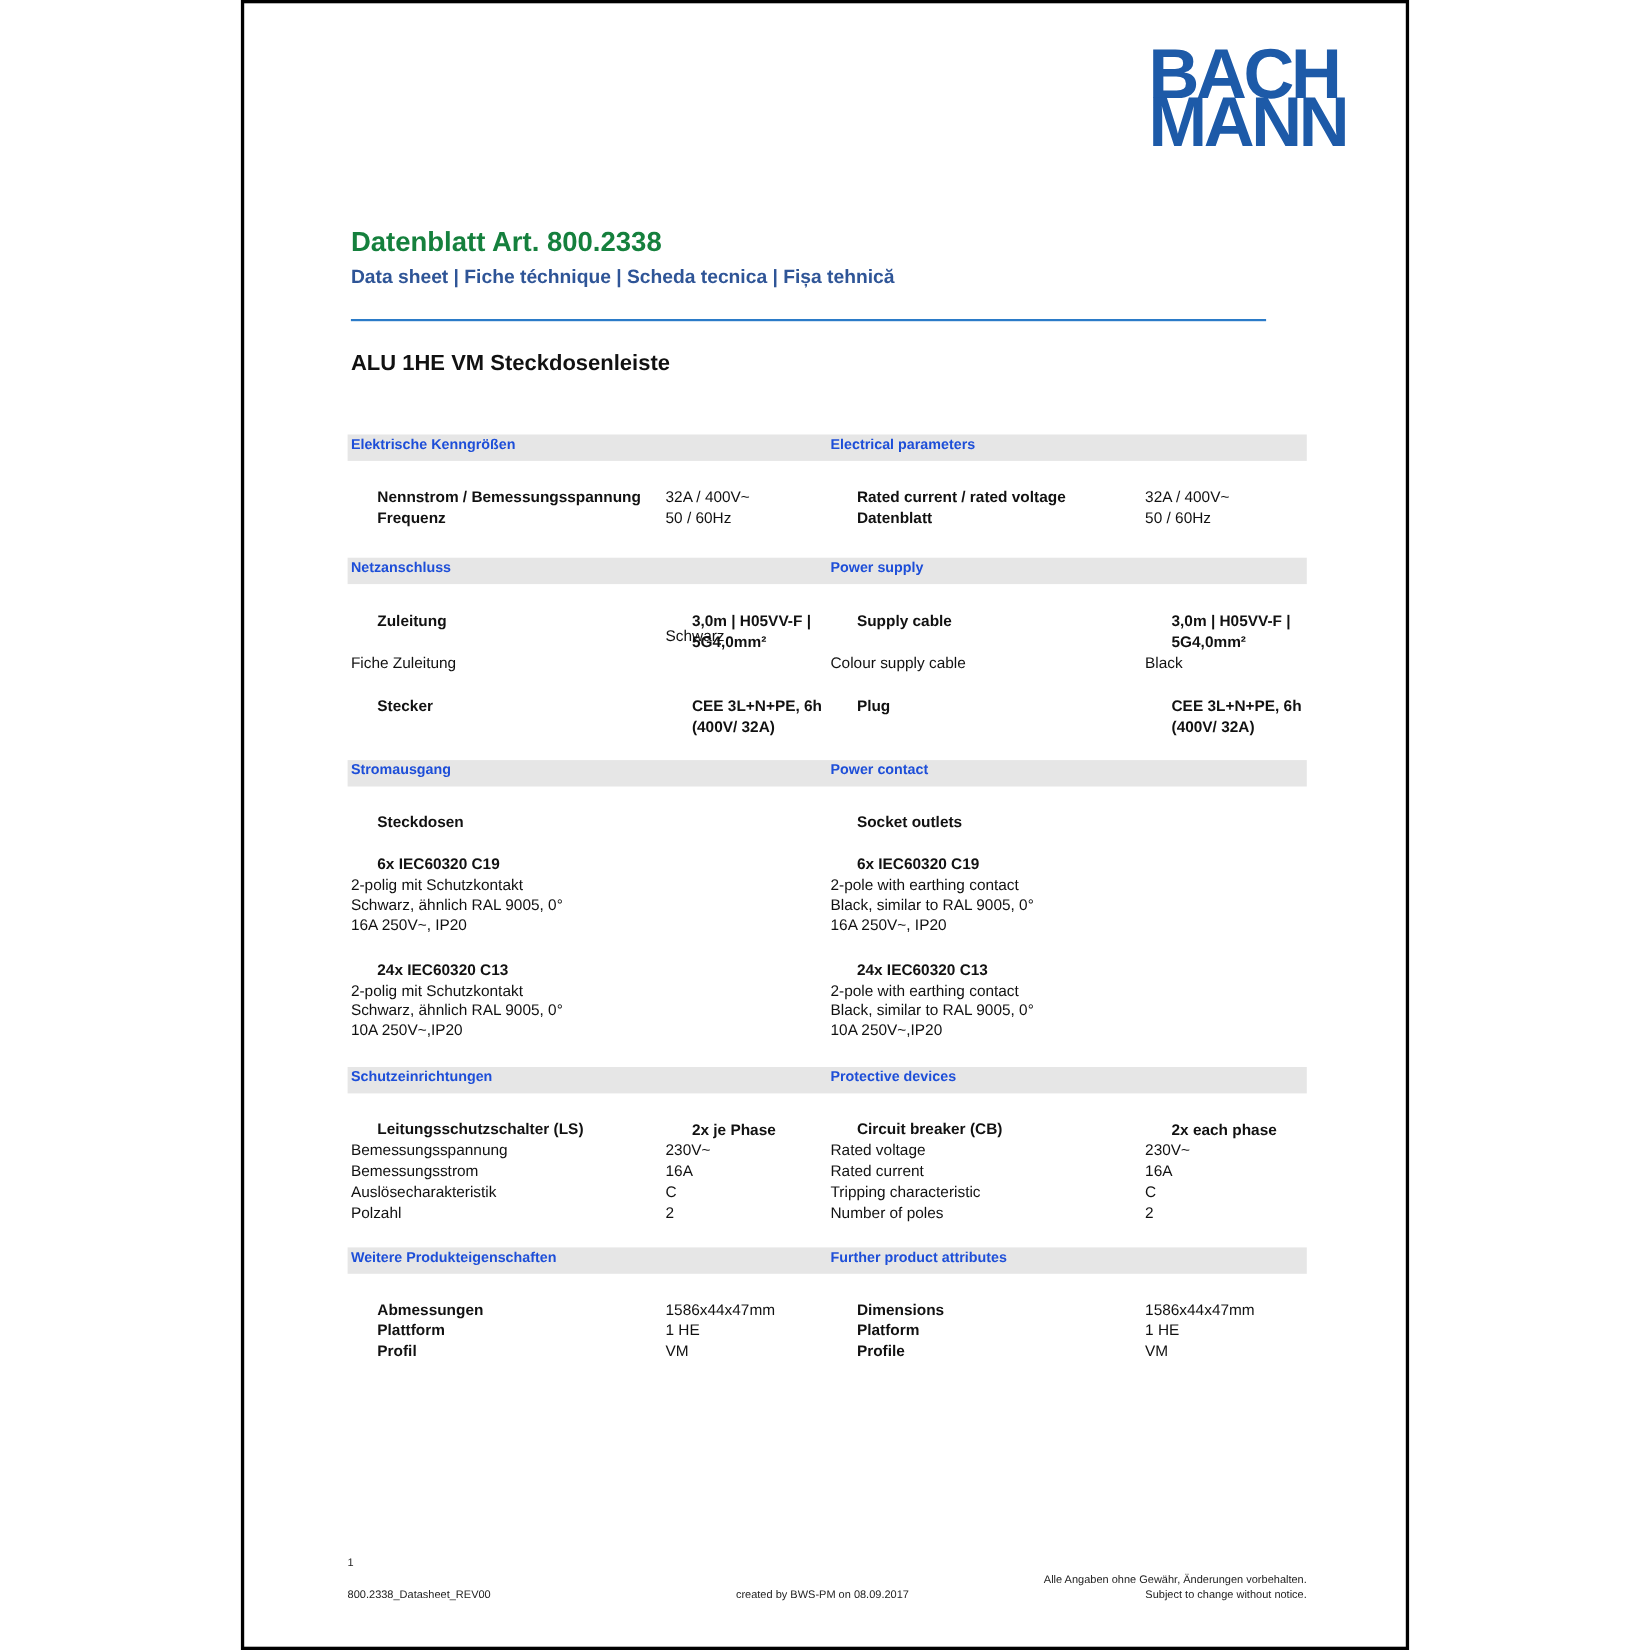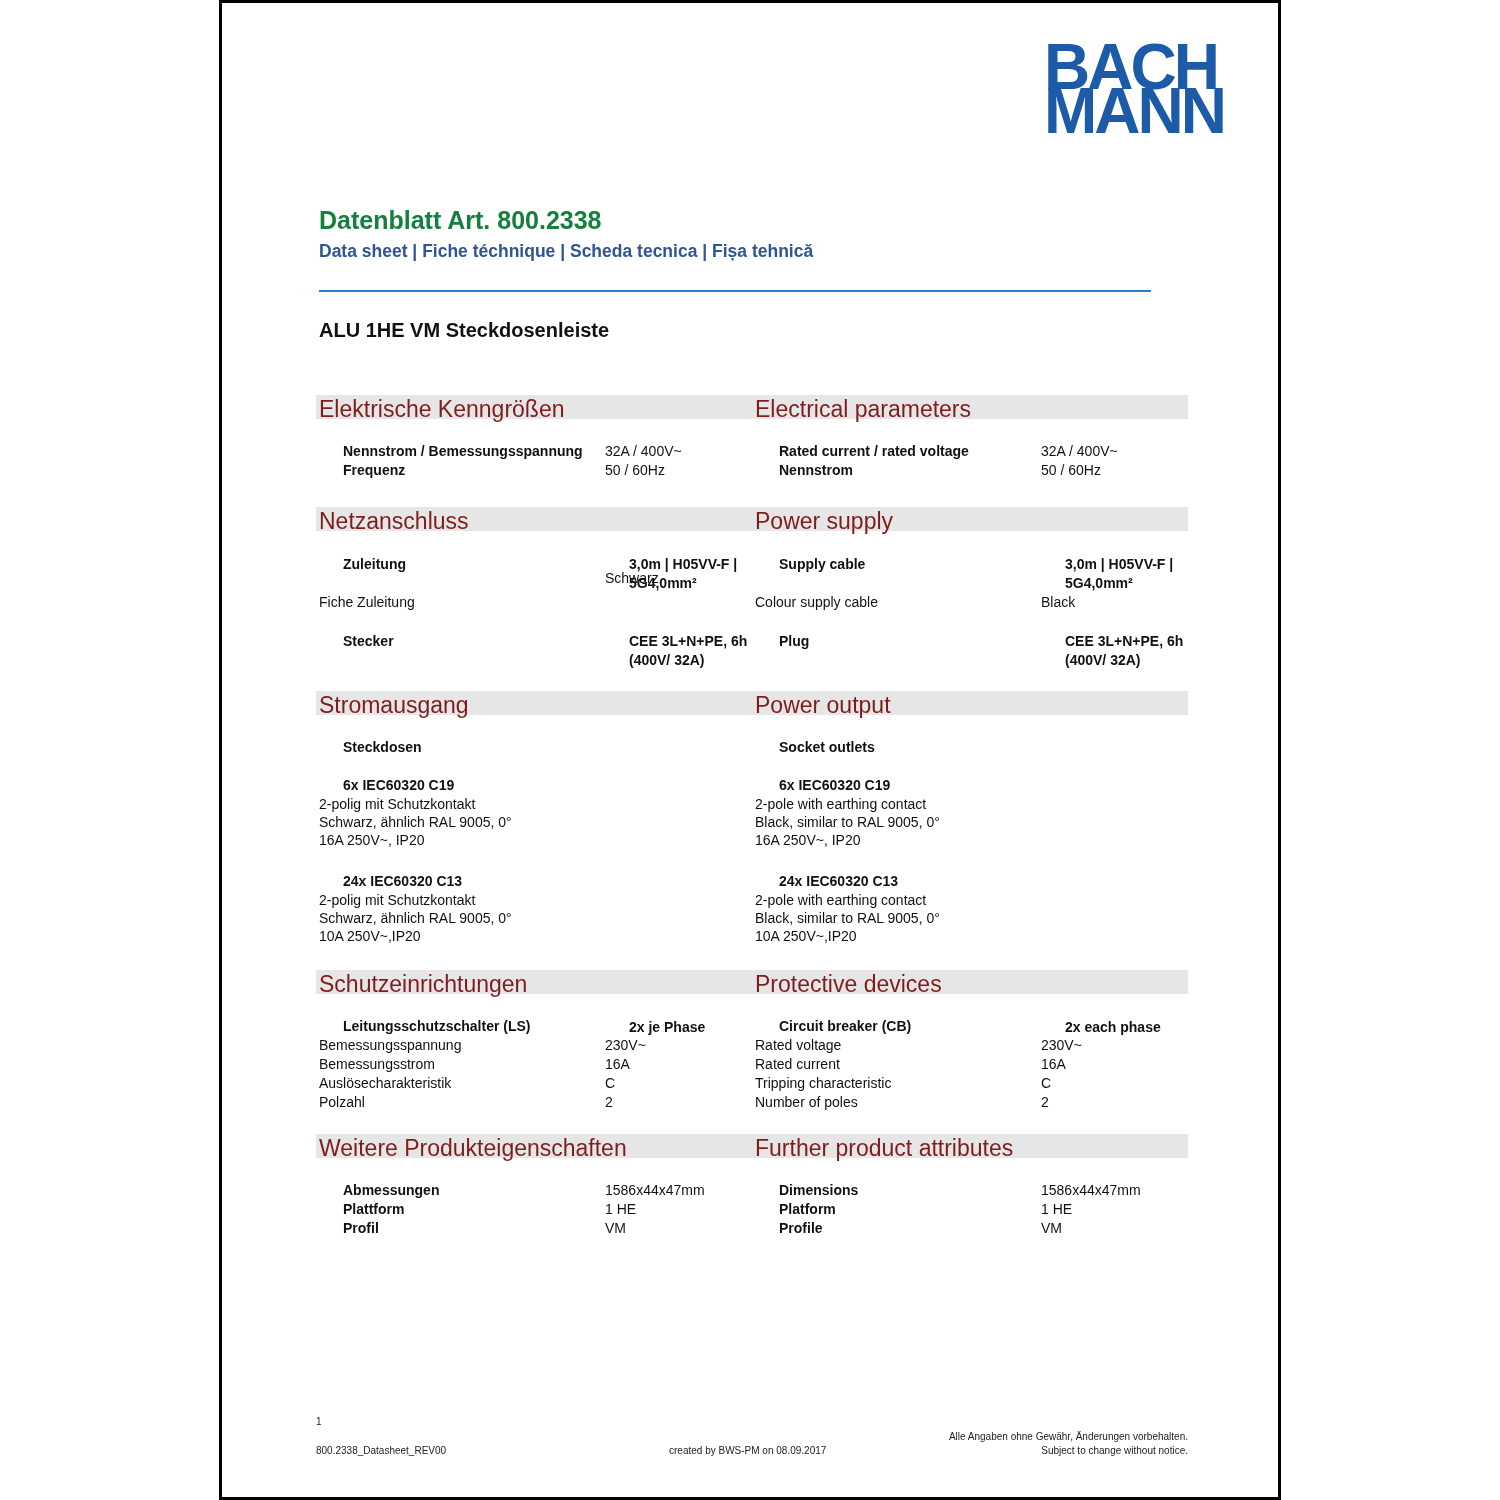--- a/index.html
+++ b/index.html
@@ -6,21 +6,21 @@
     body { width: 1500px; height: 1500px; position: relative; overflow: hidden; font-family: "Liberation Sans", sans-serif; color: #111; }
     .page { position: absolute; left: 219px; top: 0; width: 1056px; height: 1494px; border: 3px solid #000; background: #fff; box-sizing: content-box; }
     .abs { position: absolute; }
     .logo { position: absolute; left: 822px; top: 42px; width: 148px; font-family: "Liberation Sans", sans-serif; font-weight: bold; color: #1d5aa8; font-size: 64px; line-height: 44px; letter-spacing: -3px; }
     .logo div { white-space: nowrap; }
     .title { left: 97px; top: 203px; font-size: 25px; font-weight: bold; color: #15803d; }
     .subtitle { left: 97px; top: 238px; font-size: 17.5px; font-weight: bold; color: #2f5597; }
     .rule { left: 97px; top: 287px; width: 832px; height: 2px; background: #2b7bc8; }
     .product { left: 97px; top: 316px; font-size: 20px; font-weight: bold; color: #111; }
     .band { position: absolute; left: 94px; width: 872px; height: 24px; background: #e6e6e6; }
-    .band-label { position: absolute; top: 1px; font-size: 23px; color: #7f1d1d; white-space: nowrap; }
+    .band-label { position: absolute; top: 1px; font-size: 13px; color: #1d4ed8; white-space: nowrap; font-weight: bold; }
     .band-label.de { left: 3px; }
     .band-label.en { left: 439px; }
     .t { position: absolute; font-size: 14px; line-height: 19px; white-space: nowrap; color: #111; }
     .b { font-weight: bold; margin-left: 24px; }
     .colA { left: 97px; }
     .colB { left: 383px; }
     .colC { left: 533px; }
     .colD { left: 819px; }
     .footer { position: absolute; font-size: 10px; color: #222; white-space: nowrap; }
   </style>
@@ -42,21 +42,21 @@
   <div class="band" style="top:392px;">
     <span class="band-label de">Elektrische Kenngrößen</span>
     <span class="band-label en">Electrical parameters</span>
   </div>
   <span class="t b colA" style="top:439px;">Nennstrom / Bemessungsspannung</span>
   <span class="t colB" style="top:439px;">32A / 400V~</span>
   <span class="t b colC" style="top:439px;">Rated current / rated voltage</span>
   <span class="t colD" style="top:439px;">32A / 400V~</span>
   <span class="t b colA" style="top:458px;">Frequenz</span>
   <span class="t colB" style="top:458px;">50 / 60Hz</span>
-  <span class="t b colC" style="top:458px;">Nennstrom</span>
+  <span class="t b colC" style="top:458px;">Datenblatt</span>
   <span class="t colD" style="top:458px;">50 / 60Hz</span>
 
   <div class="band" style="top:504px;">
     <span class="band-label de">Netzanschluss</span>
     <span class="band-label en">Power supply</span>
   </div>
   <span class="t b colA" style="top:552px;">Zuleitung</span>
   <span class="t b colB" style="top:552px;">3,0m | H05VV-F |</span>
   <span class="t b colB" style="top:571px;">5G4,0mm²</span>
   <span class="t b colC" style="top:552px;">Supply cable</span>
@@ -70,21 +70,21 @@
 
   <span class="t b colA" style="top:629px;">Stecker</span>
   <span class="t b colB" style="top:629px;">CEE 3L+N+PE, 6h</span>
   <span class="t b colB" style="top:648px;">(400V/ 32A)</span>
   <span class="t b colC" style="top:629px;">Plug</span>
   <span class="t b colD" style="top:629px;">CEE 3L+N+PE, 6h</span>
   <span class="t b colD" style="top:648px;">(400V/ 32A)</span>
 
   <div class="band" style="top:688px;">
     <span class="band-label de">Stromausgang</span>
-    <span class="band-label en">Power output</span>
+    <span class="band-label en">Power contact</span>
   </div>
   <span class="t b colA" style="top:735px;">Steckdosen</span>
   <span class="t b colC" style="top:735px;">Socket outlets</span>
 
   <span class="t b colA" style="top:773px;">6x IEC60320 C19</span>
   <span class="t colA" style="top:792px;">2-polig mit Schutzkontakt</span>
   <span class="t colA" style="top:810px;">Schwarz, ähnlich RAL 9005, 0°</span>
   <span class="t colA" style="top:828px;">16A 250V~, IP20</span>
   <span class="t b colC" style="top:773px;">6x IEC60320 C19</span>
   <span class="t colC" style="top:792px;">2-pole with earthing contact</span>

